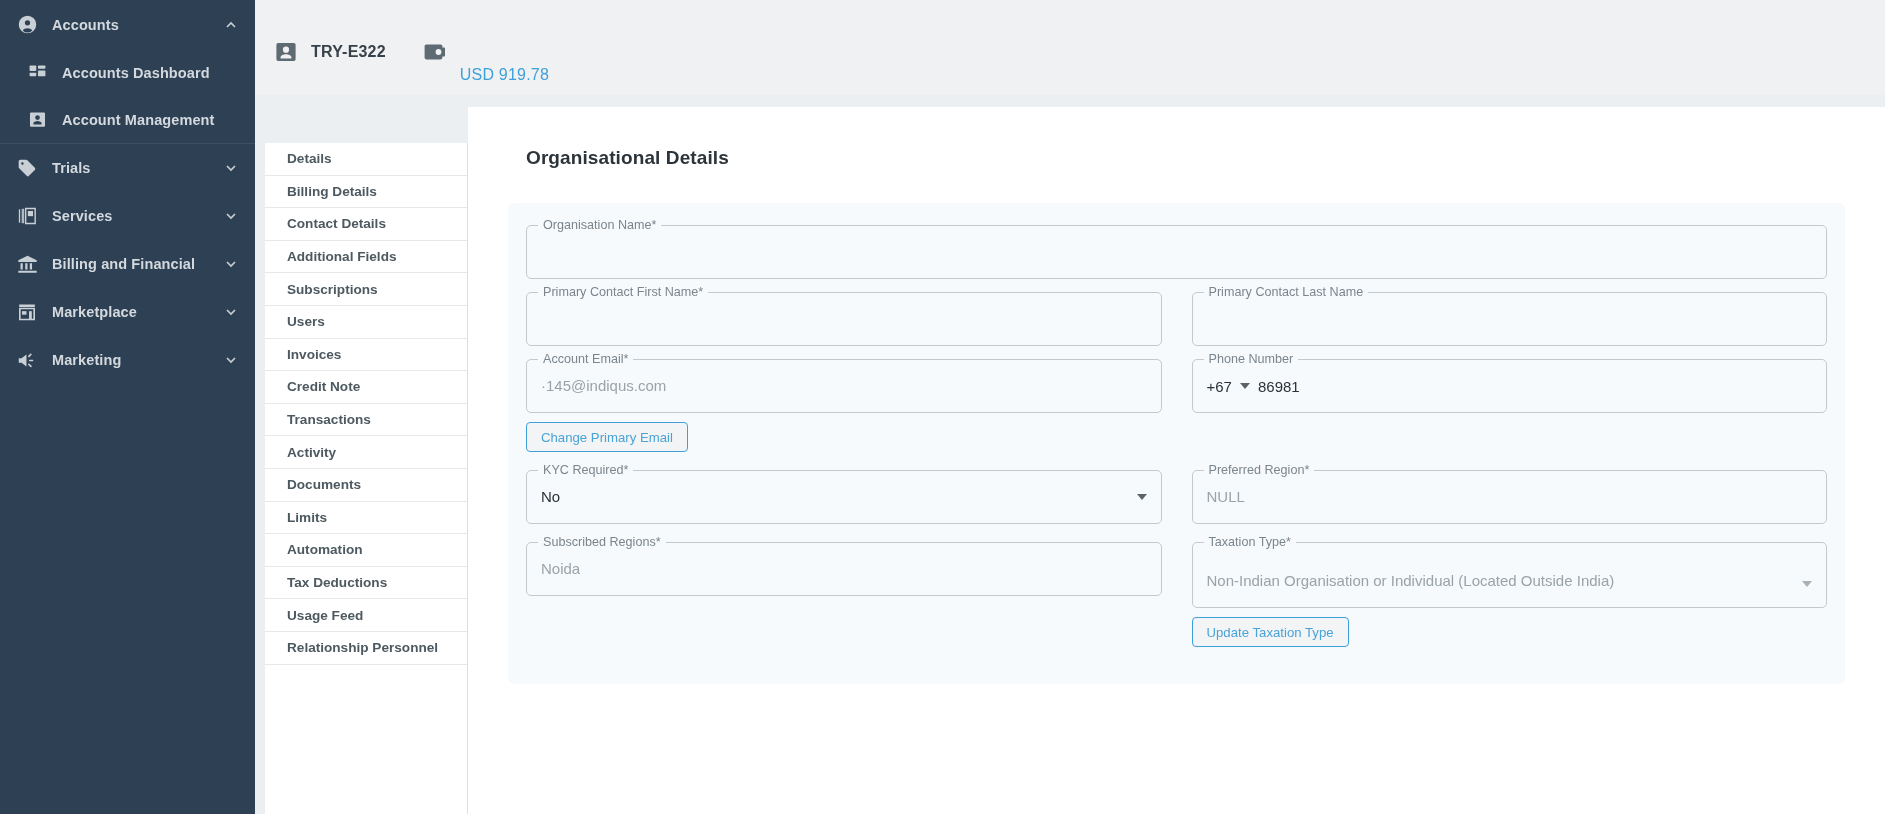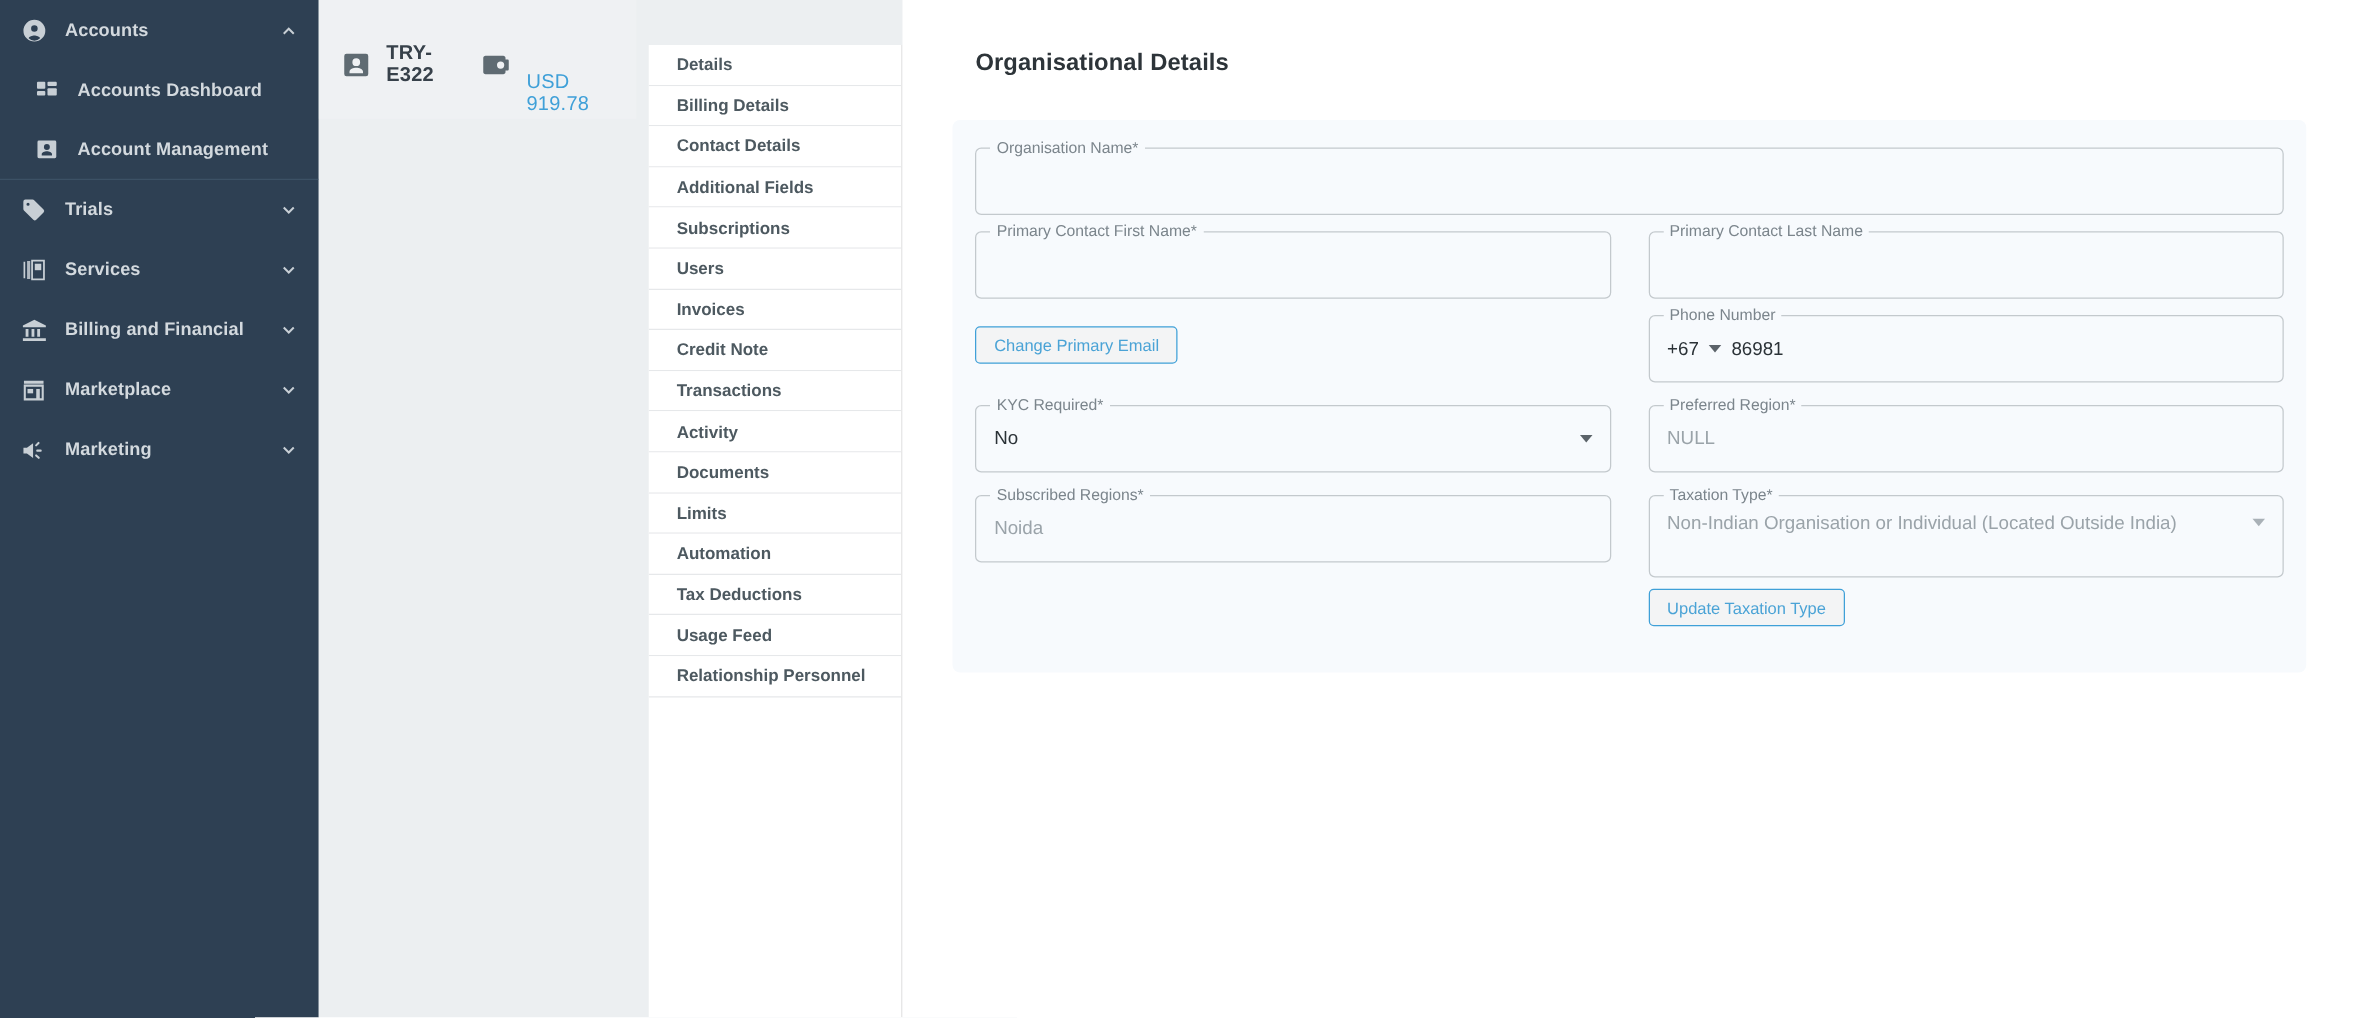--- a/index.html
+++ b/index.html
@@ -67,23 +67,24 @@
     background: #3c5165;
     margin: 0;
   }
 
   
   .main {
     flex: 1;
     height: 814px;
     background: #eceff1;
     display: flex;
-    flex-direction: row;
+    flex-direction: column;
     overflow: hidden;
     position: relative;
+    gap: 12px;
   }
 
   
   .topbar {
     height: 95px;
     background: #eff1f3;
     display: flex;
     align-items: center;
     padding: 0 0 0 10px;
     flex: 0 0 95px;
@@ -178,21 +179,21 @@
   .field {
     position: relative;
     border: 1px solid #c3c9cd;
     border-radius: 5px;
     height: 54px;
     display: flex;
     align-items: center;
     padding: 0 14px;
     background: transparent;
   }
-  .field.tall { height: 66px; align-items: flex-start; padding-top: 12px; }
+  .field.tall { height: 66px; align-items: center; padding-top: 12px; }
   .field .legend {
     position: absolute;
     top: -8px;
     left: 11px;
     background: #f7fafd;
     padding: 0 5px;
     font-size: 12.6px;
     color: #7b858c;
     line-height: 15px;
     white-space: nowrap;
@@ -432,20 +433,24 @@
             <div class="col">
               <div class="field">
                 <span class="legend">Primary Contact Last Name</span>
                 <span class="val"></span>
               </div>
             </div>
           </div>
 
           <div class="row">
             <div class="col">
+              <div class="field">
+                <span class="legend">Account Email*</span>
+                <span class="val">·145@indiqus.com</span>
+              </div>
               <button class="ghost-btn">Change Primary Email</button>
             </div>
             <div class="col">
               <div class="field">
                 <span class="legend">Phone Number</span>
                 <span class="phone-val">
                   <span class="cc">+67</span>
                   <span class="caret"></span>
                   <span class="num">86981</span>
                 </span>

